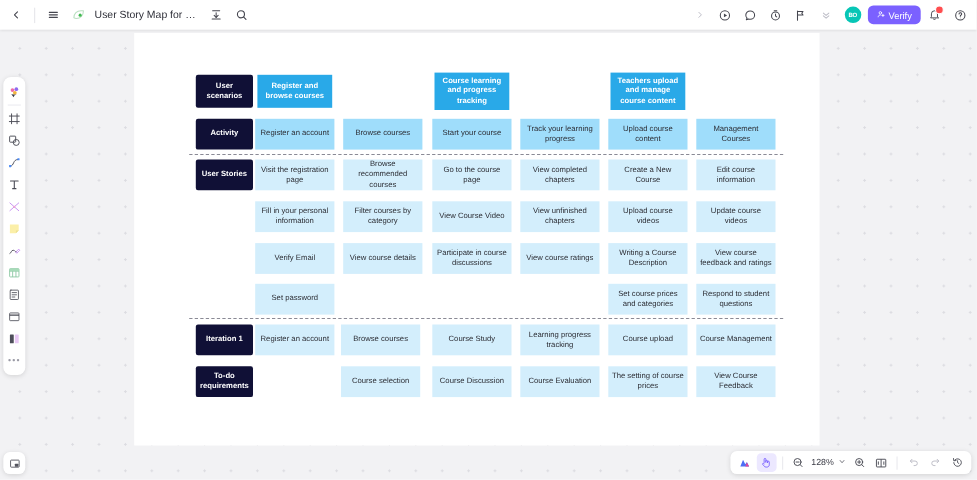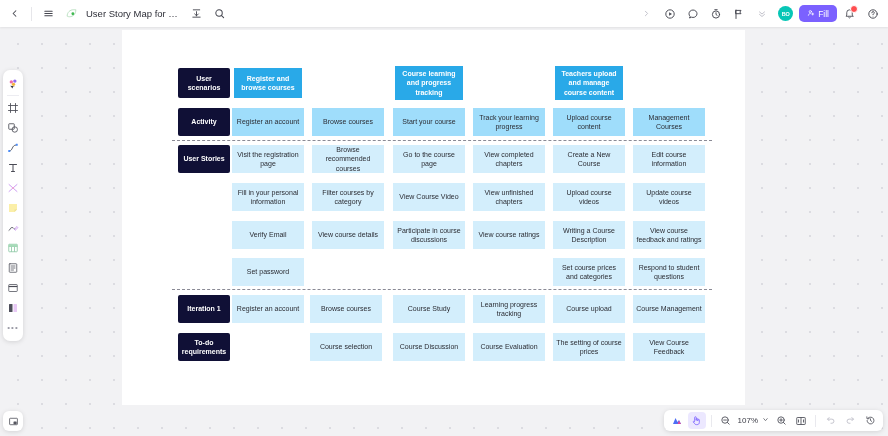--- a/index.html
+++ b/index.html
@@ -339,21 +339,21 @@
       </div>
       <div class="avatar">BO</div>
       <div class="share-btn">
         <span>
           <svg width="8" height="8" viewBox="0 0 24 24" fill="none" stroke="#fff" stroke-width="2.3" stroke-linecap="round" stroke-linejoin="round">
               <circle cx="10" cy="8" r="3.4"></circle>
               <path d="M4 19c0-3.2 2.7-5.3 6-5.3"></path>
               <path d="M17 12v6M14 15h6"></path>
             </svg>
         </span>
-        <span>Fill</span>
+        <span>Verify</span>
       </div>
       <div class="tb-btn bell-wrap">
         <svg width="11" height="11" viewBox="0 0 24 24" fill="none" stroke="currentColor" stroke-width="1.9" stroke-linecap="round" stroke-linejoin="round">
             <path d="M18 15.5V10a6 6 0 1 0-12 0v5.5L4.5 18h15z"></path>
             <path d="M10 20.5a2.4 2.4 0 0 0 4 0"></path>
           </svg>
         <span class="bell-dot"></span>
       </div>
       <div class="tb-btn">
         <svg width="12" height="12" viewBox="0 0 24 24" fill="none" stroke="currentColor" stroke-width="1.9" stroke-linecap="round">
@@ -468,21 +468,21 @@
         </svg>
     </div>
     <div class="bb-sep"></div>
     <div class="bb-btn">
       <svg width="11" height="11" viewBox="0 0 24 24" fill="none" stroke="currentColor" stroke-width="1.9" stroke-linecap="round">
           <circle cx="11" cy="11" r="7"></circle>
           <line x1="8" y1="11" x2="14" y2="11"></line>
           <line x1="16.3" y1="16.3" x2="20" y2="20"></line>
         </svg>
     </div>
-    <span class="zoom-val">107%</span>
+    <span class="zoom-val">128%</span>
     <span class="zoom-val">
       <svg width="7" height="7" viewBox="0 0 24 24" fill="none" stroke="#5a5b65" stroke-width="2.6" stroke-linecap="round" stroke-linejoin="round">
           <polyline points="6 9 12 16 18 9"></polyline>
         </svg>
     </span>
     <div class="bb-btn">
       <svg width="11" height="11" viewBox="0 0 24 24" fill="none" stroke="currentColor" stroke-width="1.9" stroke-linecap="round">
           <circle cx="11" cy="11" r="7"></circle>
           <line x1="8" y1="11" x2="14" y2="11"></line>
           <line x1="11" y1="8" x2="11" y2="14"></line>

